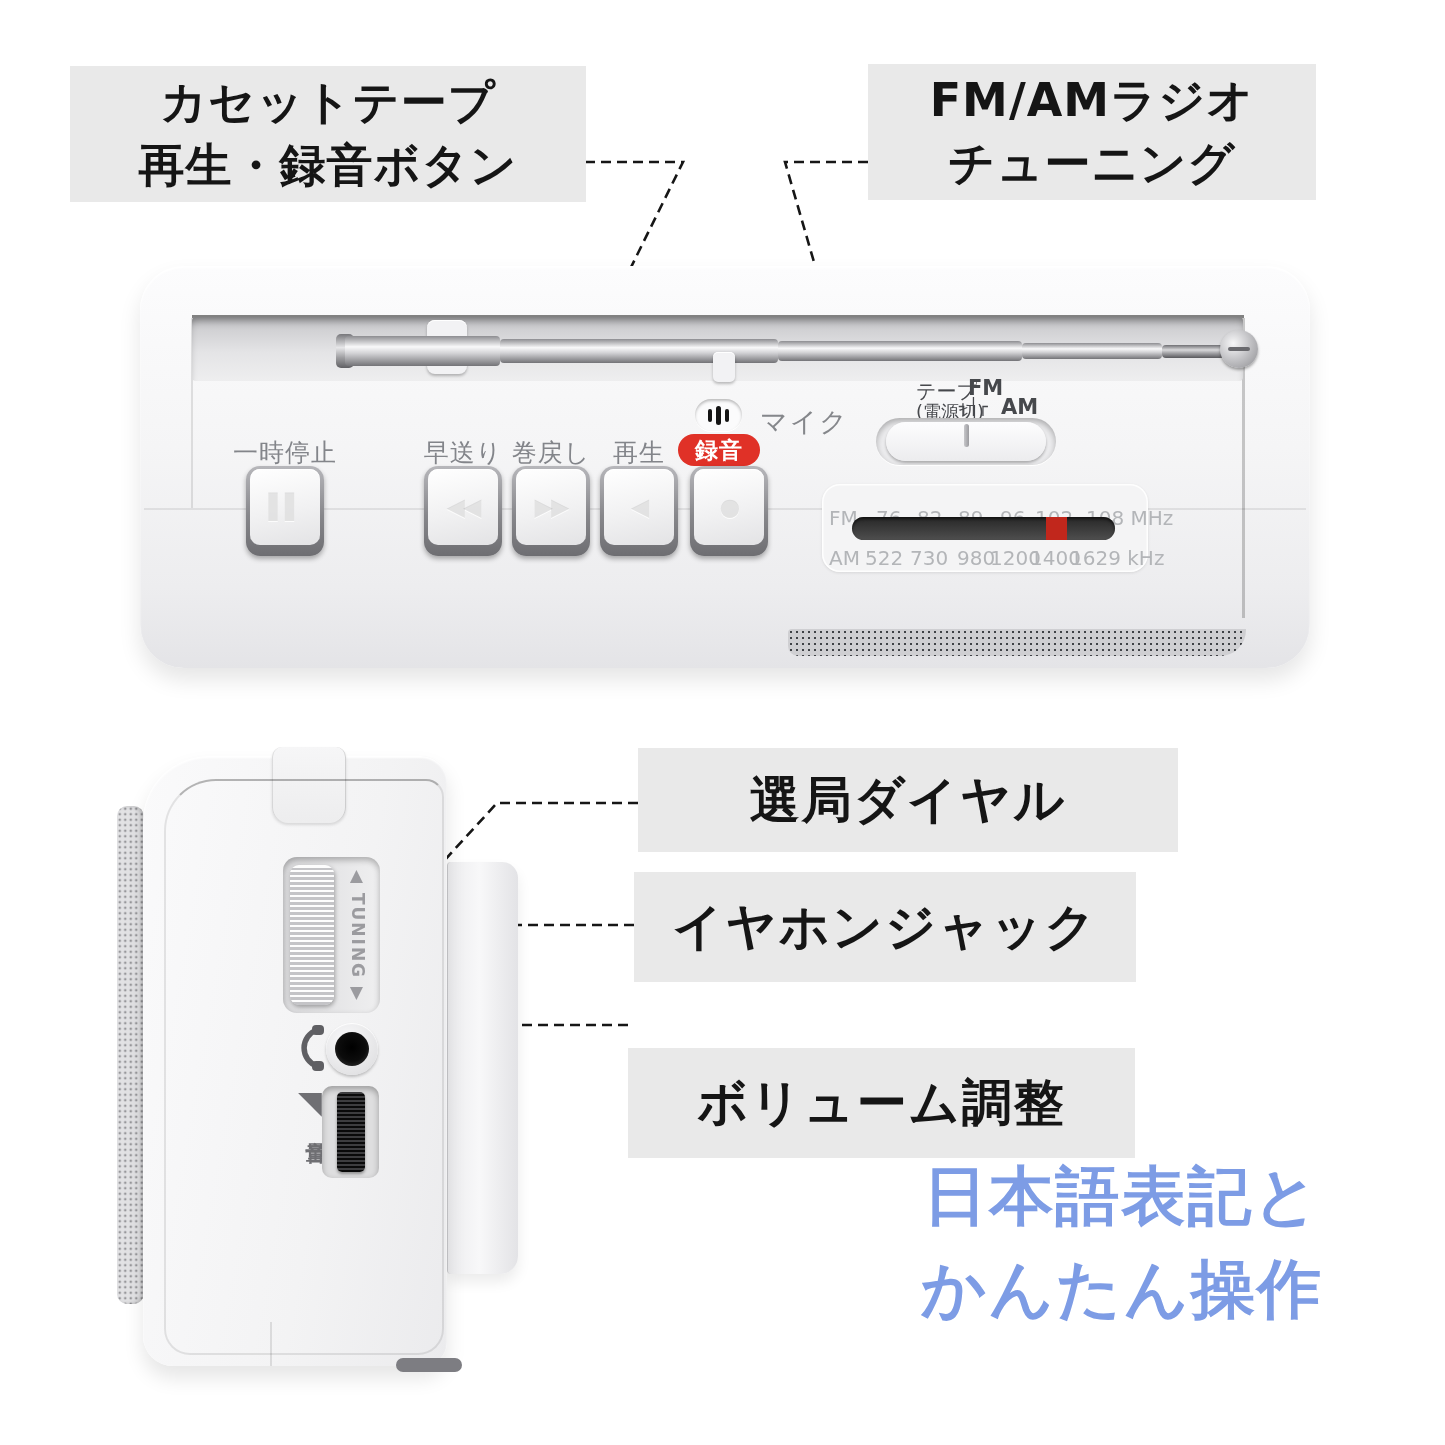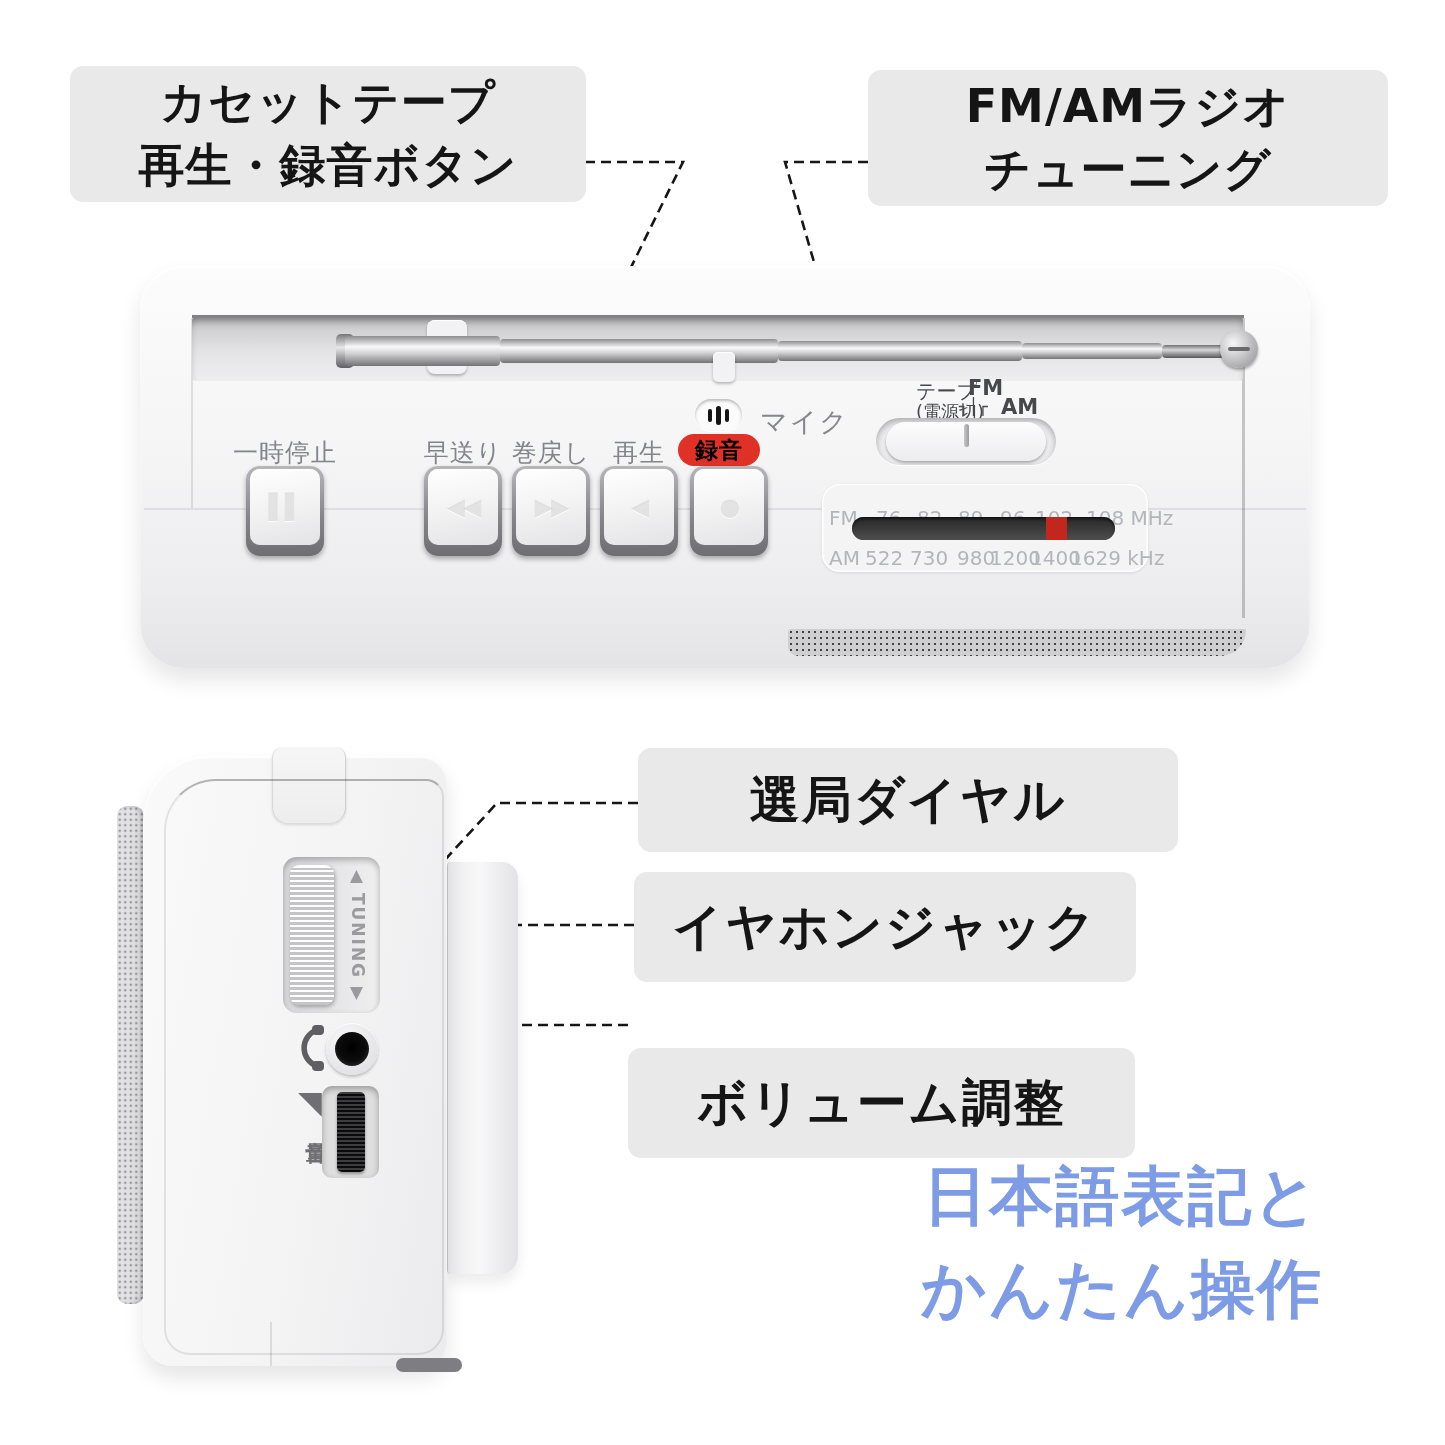--- a/index.html
+++ b/index.html
@@ -3,21 +3,21 @@
 <meta charset="utf-8">
 <style>
   html,body{margin:0;padding:0;background:#fff;}
   #canvas{
     position:relative;width:1445px;height:1445px;background:#ffffff;overflow:hidden;
     font-family:"DejaVu Sans","Liberation Sans",sans-serif;
   }
   
   .callout{
     position:absolute;background:#e9e9e9;color:#151515;text-align:center;
-    font-weight:700;display:flex;flex-direction:column;justify-content:center;border-radius:13px;
+    font-weight:700;display:flex;flex-direction:column;justify-content:center;
   }
   .callout .cl{line-height:63px;font-size:46px;letter-spacing:1px;}
   .callout.single{font-size:50px;letter-spacing:2px;}
   
   #leaders{position:absolute;left:0;top:0;}
   .leader{fill:none;stroke:#161616;stroke-width:2.6;stroke-dasharray:10 6;}
   
   #tagline{
     position:absolute;left:862px;top:1150px;width:520px;text-align:center;
     color:#7d9ce5;font-weight:700;font-size:64px;line-height:93px;letter-spacing:2px;
@@ -99,21 +99,21 @@
   }
   .btn-cap{
     position:absolute;left:4px;top:3px;width:70px;height:76px;border-radius:10px;
     background:linear-gradient(168deg,#ffffff 0%,#f1f1f2 55%,#e3e3e5 100%);
     box-shadow:inset 0 1px 0 #fff;cursor:pointer;
     display:flex;align-items:center;justify-content:center;
   }
   .btn-glyph{font-size:24px;color:rgba(0,0,0,0.10);text-shadow:0 1px 0 rgba(255,255,255,0.8);letter-spacing:-2px;}
   #record-badge{
     position:absolute;left:-12px;top:-2px;width:82px;height:32px;border-radius:17px;
-    background:#e03127;color:#000000;font-size:23px;font-weight:700;letter-spacing:1px;
+    background:#e03127;color:#ffffff;font-size:23px;font-weight:700;letter-spacing:1px;
     display:flex;align-items:center;justify-content:center;text-align:center;
   }
   
   #side-grille{
     position:absolute;left:117px;top:806px;width:27px;height:498px;border-radius:10px;
     background-color:#e2e2e4;
     background-image:radial-gradient(#97979b 1px, transparent 1.6px);
     background-size:5.5px 5.5px;
     box-shadow:inset -3px 0 4px rgba(0,0,0,0.18);
   }
@@ -192,21 +192,21 @@
     <polyline class="leader" points="868,162 785,162 858,414"></polyline>
     <polyline class="leader" points="638,803 497,803 366,946"></polyline>
     <polyline class="leader" points="634,925 500,925 386,1047"></polyline>
     <polyline class="leader" points="628,1025 504,1025 379,1143"></polyline>
   </svg>
 
   <div class="callout" style="left:70px;top:66px;width:516px;height:136px;">
     <div class="cl">カセットテープ</div>
     <div class="cl">再生・録音ボタン</div>
   </div>
-  <div class="callout" style="left:868px;top:70px;width:520px;height:136px;">
+  <div class="callout" style="left:868px;top:64px;width:448px;height:136px;">
     <div class="cl">FM/AMラジオ</div>
     <div class="cl">チューニング</div>
   </div>
 
   <div class="callout single" style="left:638px;top:748px;width:540px;height:104px;">選局ダイヤル</div>
   <div class="callout single" style="left:634px;top:872px;width:502px;height:110px;">イヤホンジャック</div>
   <div class="callout single" style="left:628px;top:1000px;width:507px;height:110px;margin-top:48px;">ボリューム調整</div>
 
   <div id="tagline">
     <div>日本語表記と</div>

